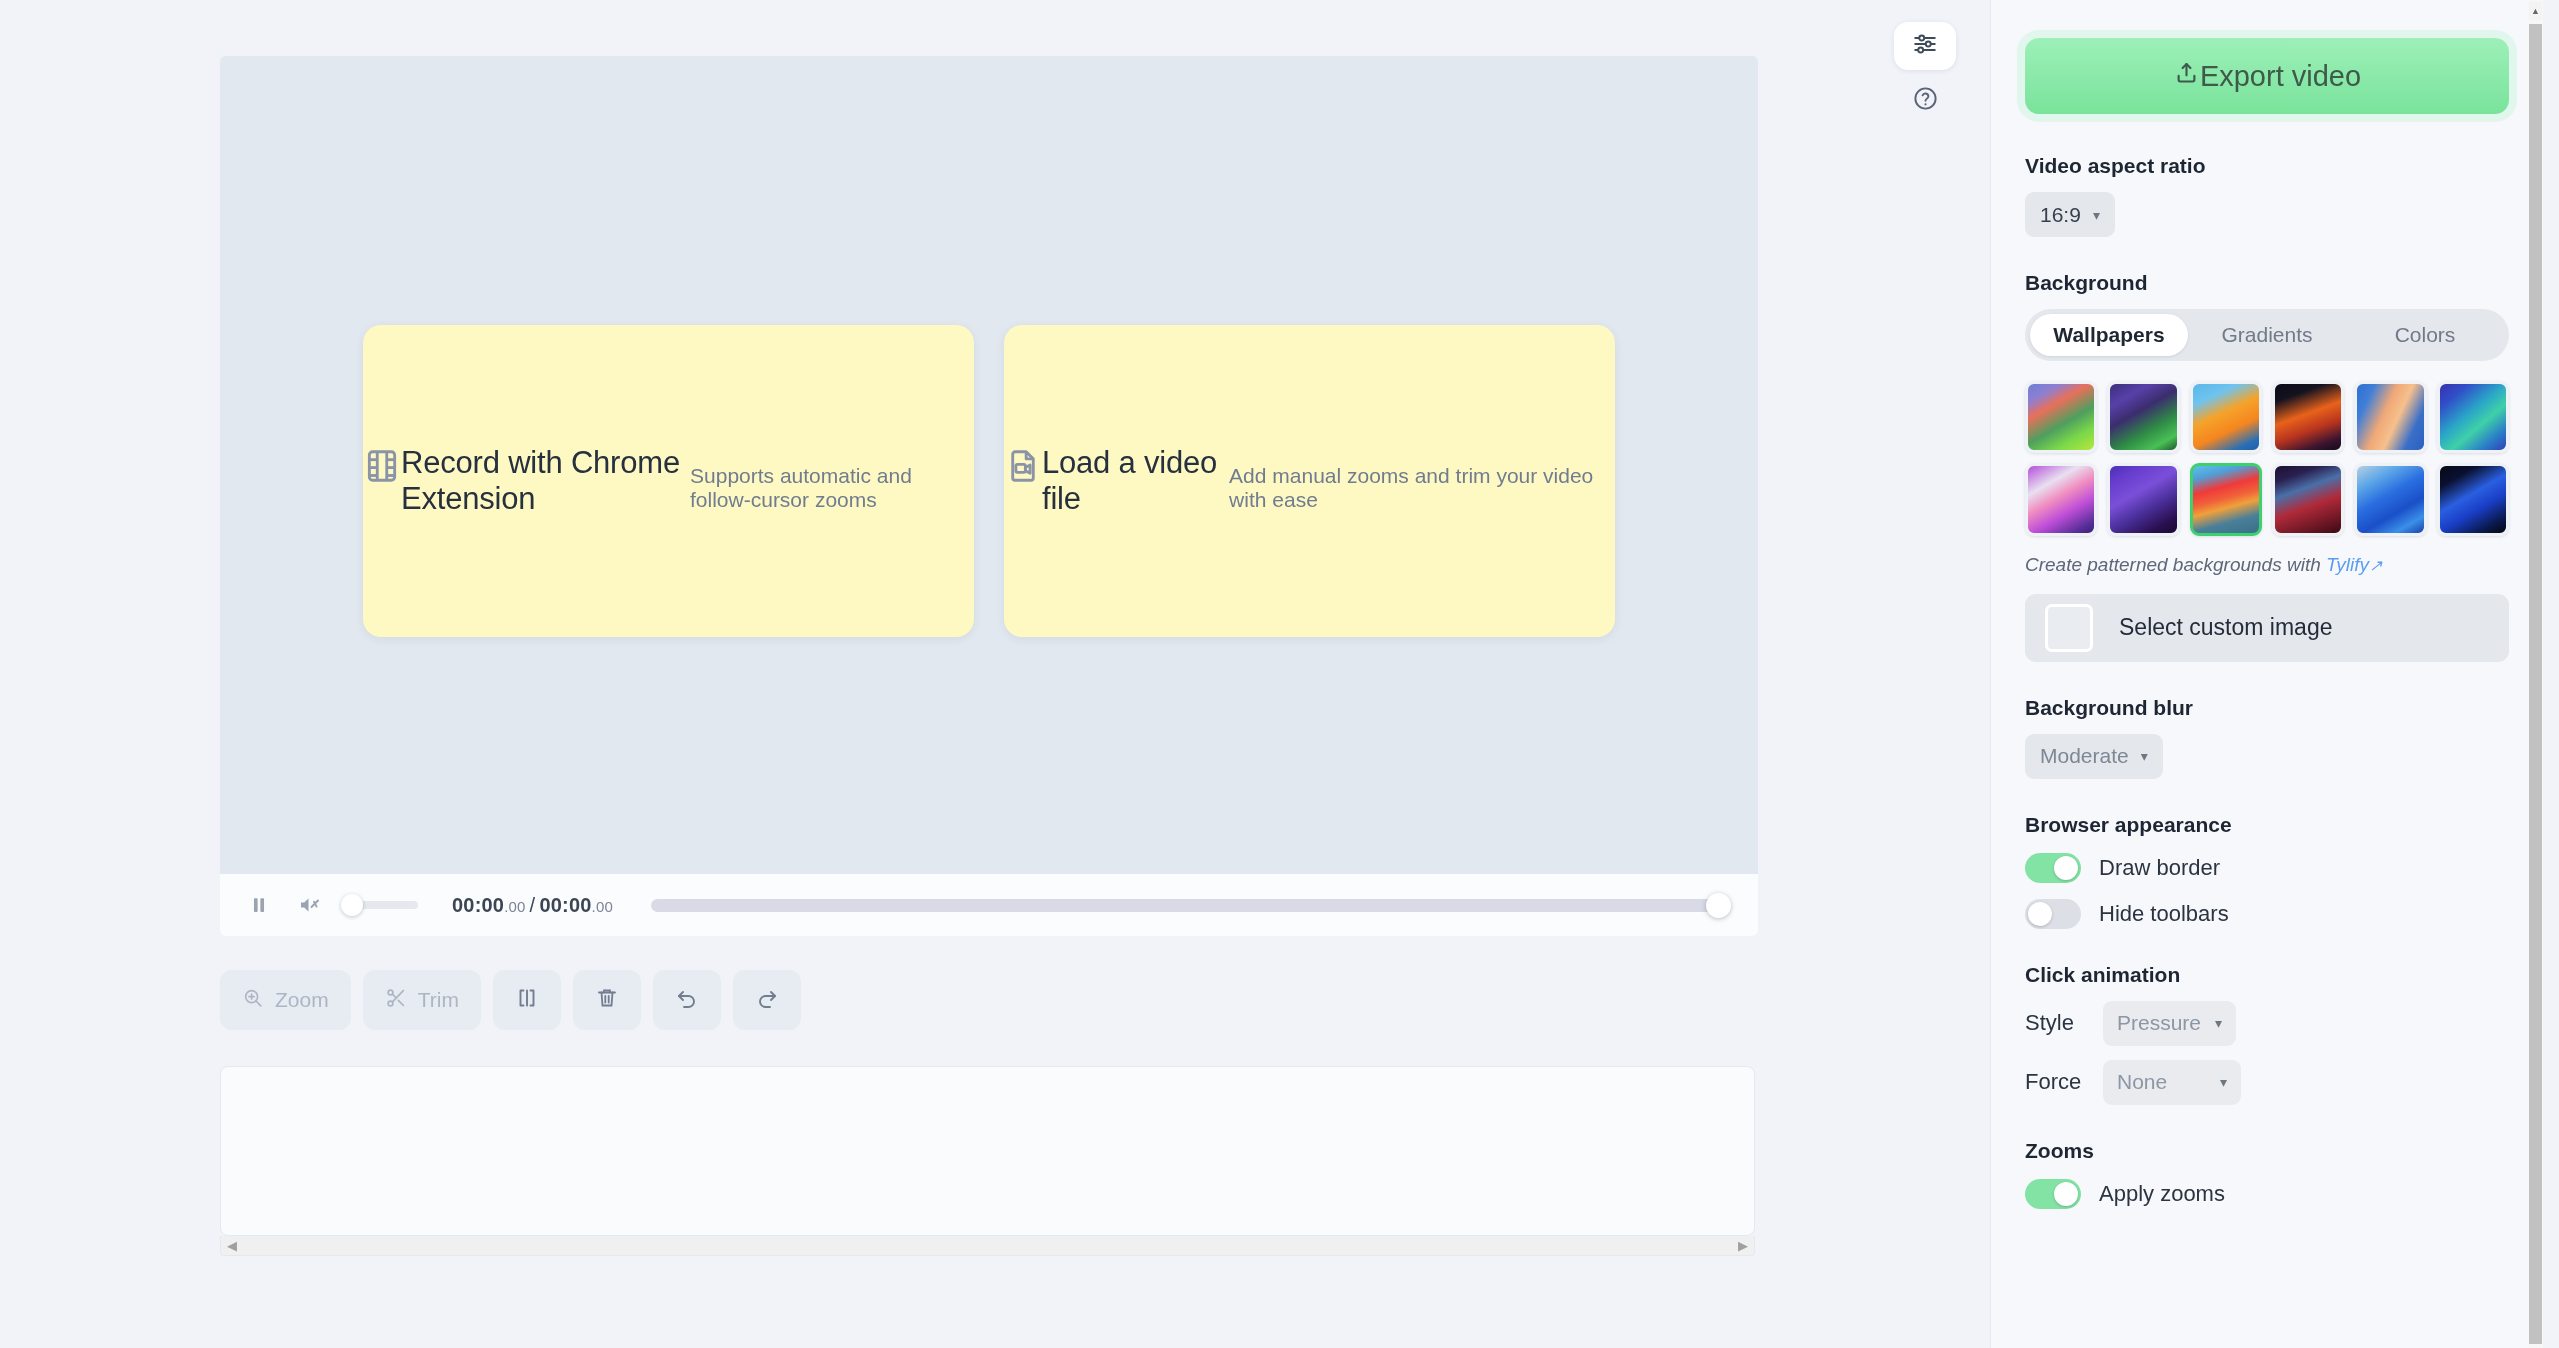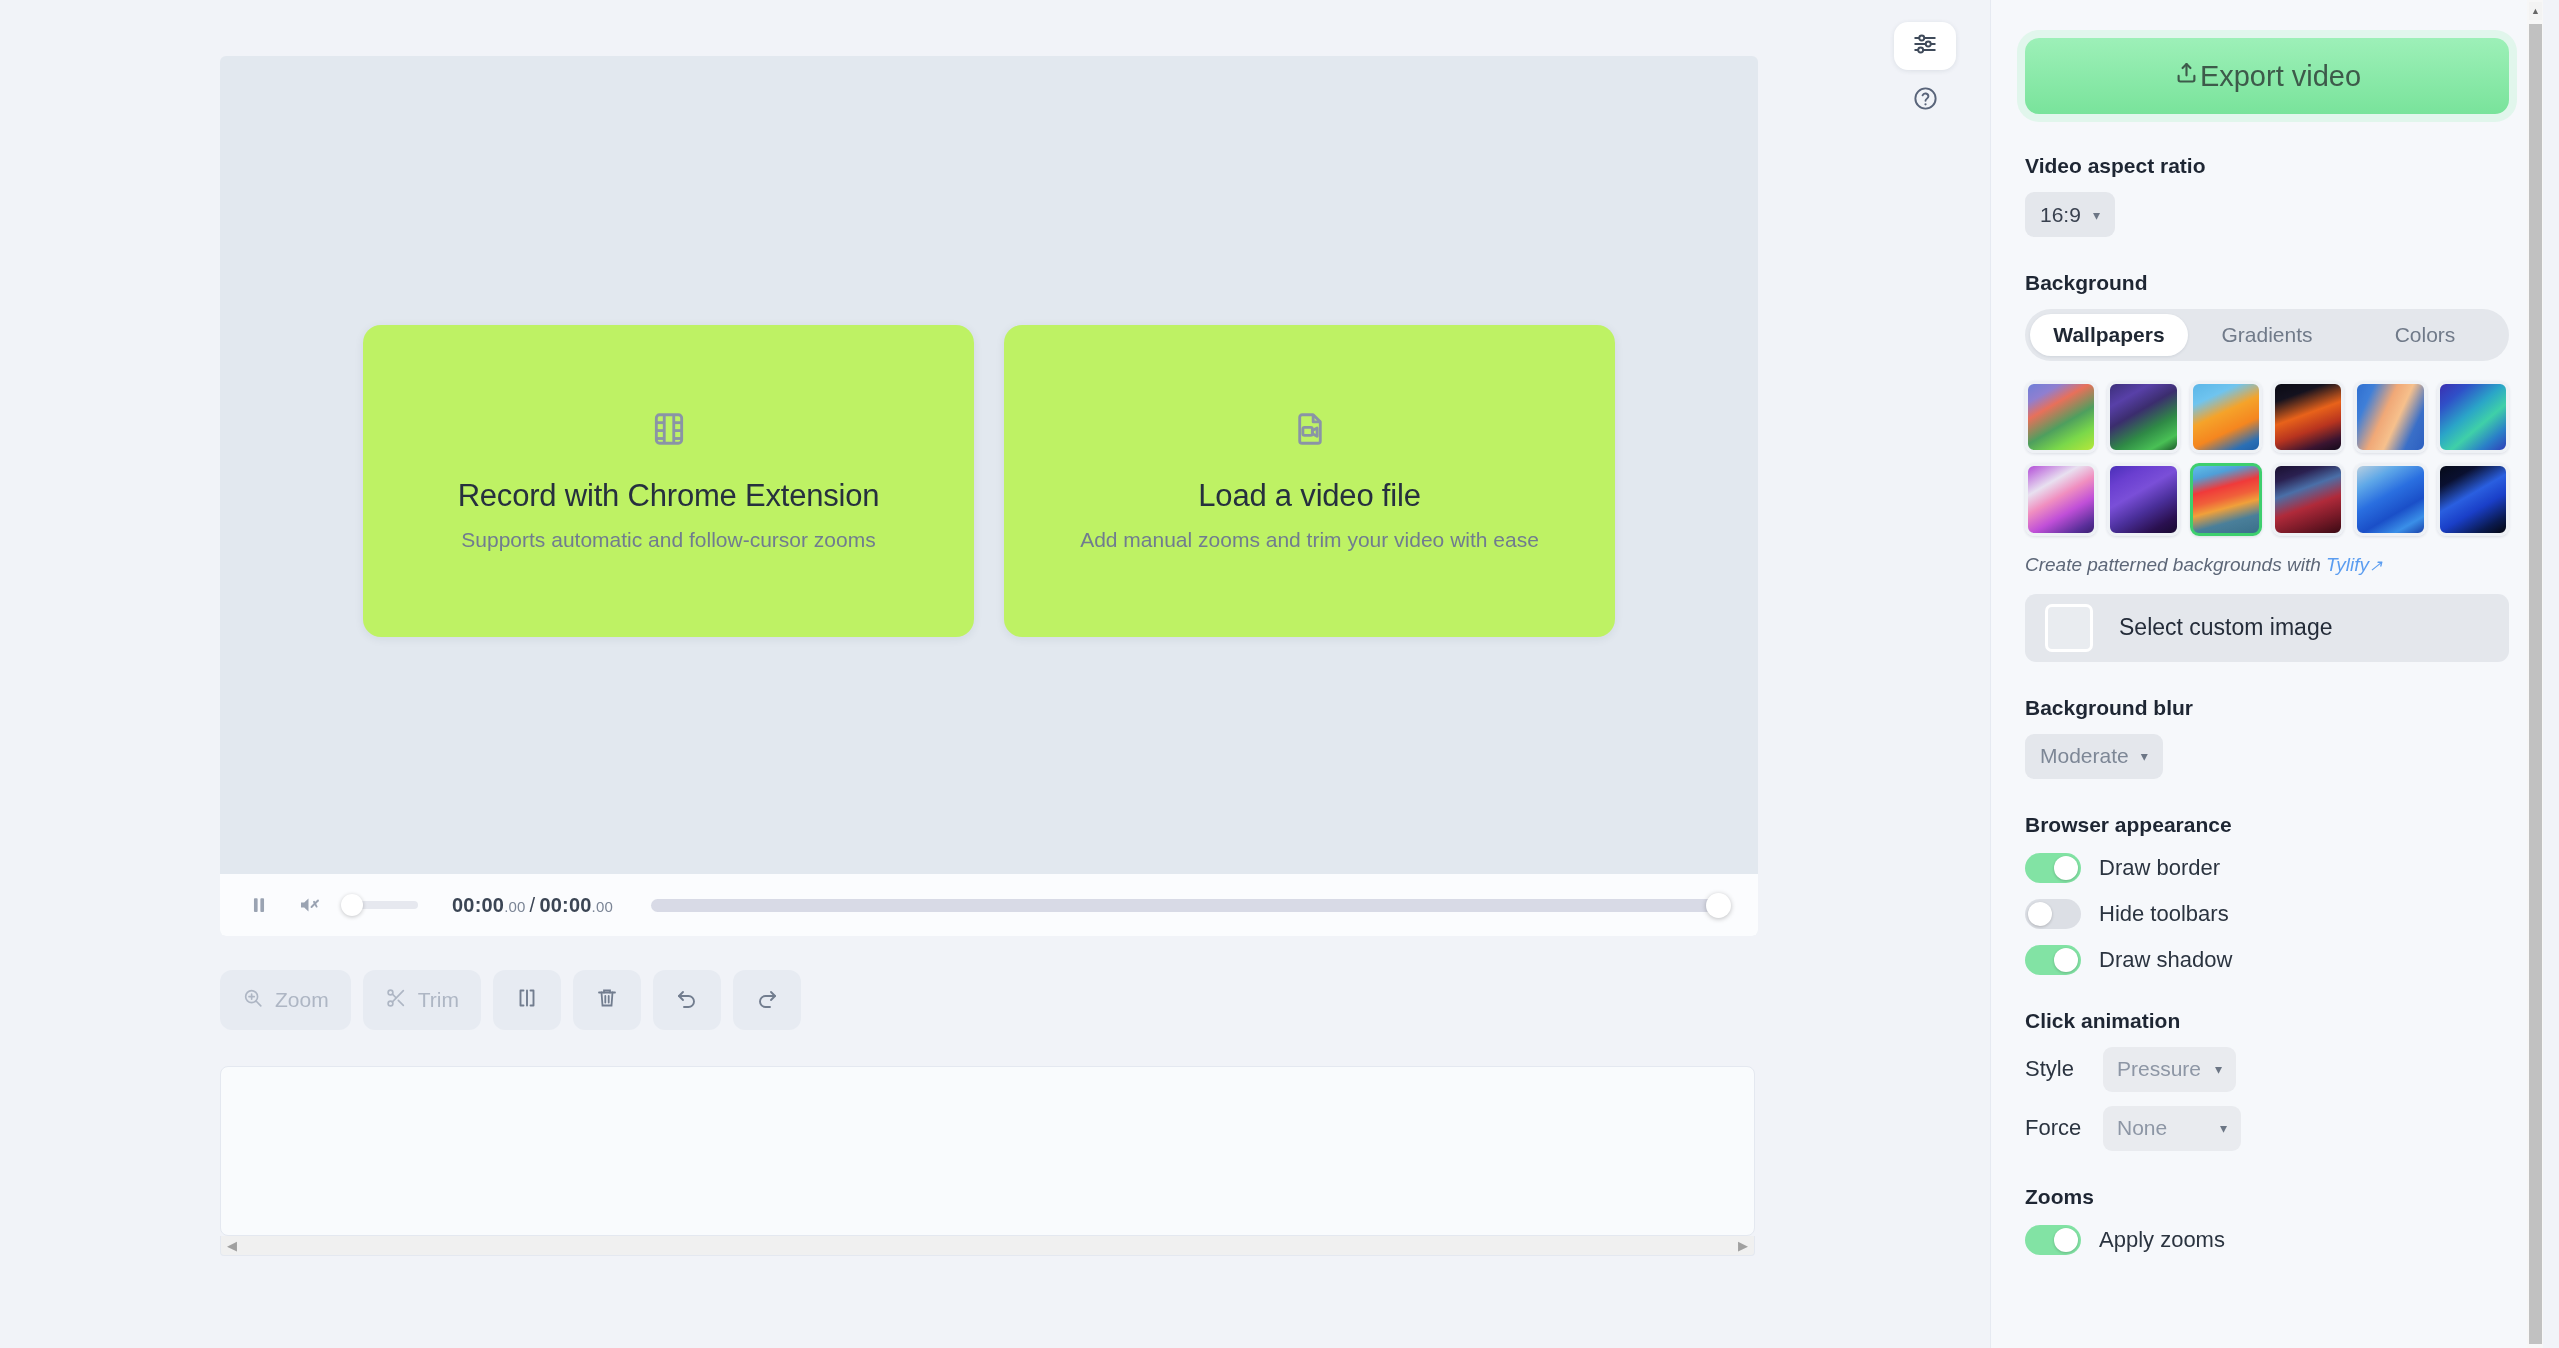--- a/index.html
+++ b/index.html
@@ -27,24 +27,24 @@
     margin-left: 158px;
     background: #e2e8ef;
     border-radius: 6px;
     position: relative;
     display: flex; align-items: center; justify-content: center;
     gap: 30px;
   }
 
   .card {
     width: 611px; height: 312px;
-    background: #bef264;
+    background: #fef9c3;
     border-radius: 18px;
     box-shadow: 0 2px 10px rgba(30,45,70,.08);
-    display: flex; flex-direction: column;
+    display: flex; flex-direction: row;
     align-items: center; justify-content: center;
     margin-top: -30px;
     cursor: pointer;
   }
   .card .ic { margin-bottom: 26px; color: #8a94a6; }
   .card-title { font-size: 31px; font-weight: 500; color: #26303e; letter-spacing: -.2px; }
   .card-sub { font-size: 21px; color: #707c8f; margin-top: 14px; }
 
   
   .player {
@@ -411,26 +411,20 @@
           <span class="dot"></span>
         </span>
       <span class="tl">Draw border</span>
     </div>
     <div class="togrow">
       <span class="toggle">
           <span class="dot"></span>
         </span>
       <span class="tl">Hide toolbars</span>
     </div>
-    <div class="togrow">
-      <span class="toggle on">
-          <span class="dot"></span>
-        </span>
-      <span class="tl">Draw shadow</span>
-    </div>
 
     <div class="gap"></div>
 
     <div class="sec-label">Click animation</div>
     <div class="inline">
       <span class="k">Style</span>
       <span class="sel2">
         <span>Pressure</span>
         <span class="chev">▾</span>
       </span>

